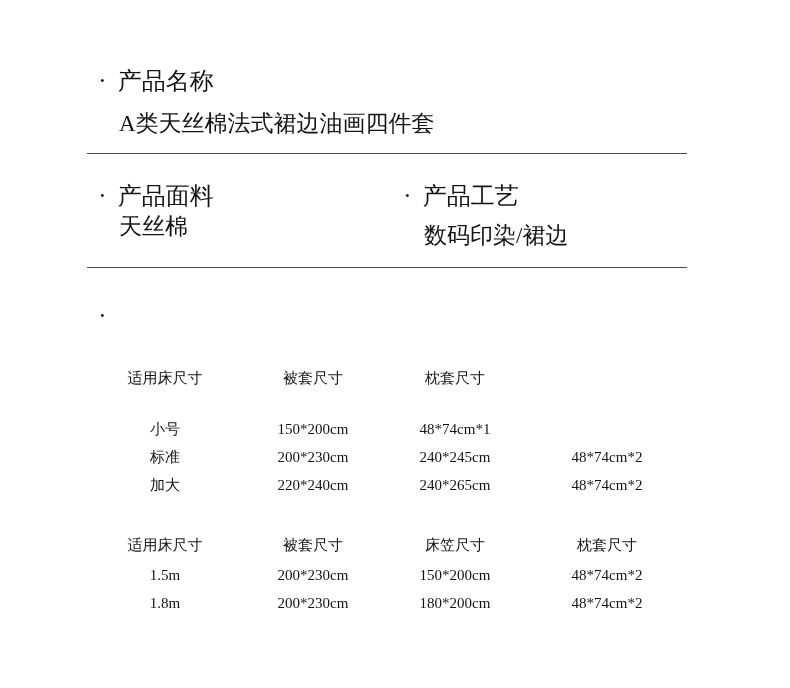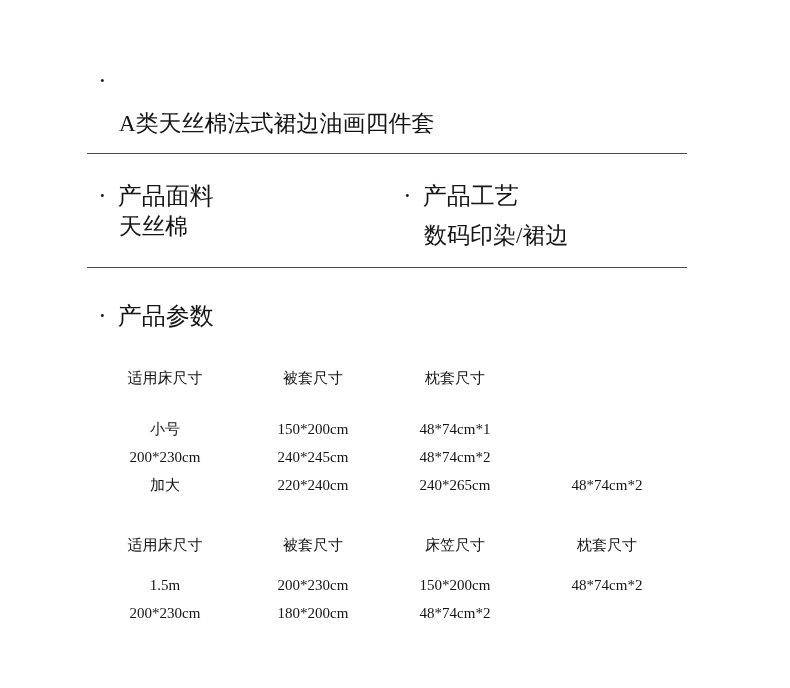--- a/index.html
+++ b/index.html
@@ -43,63 +43,64 @@
   .trow {
     display: grid;
     grid-template-columns: 150px 146px 138px 166px;
     line-height: 28px;
   }
   .trow .cell {
     text-align: center;
     white-space: nowrap;
   }
   .tbody-gap-1 { margin-top: 23px; }
-  .tbody-gap-2 { margin-top: 12px; }
+  .tbody-gap-2 { margin-top: 2px; }
 </style>
 </head>
 <body>
 
 <div class="abs heading" style="left:98px; top:66px;">
   <span class="bullet">·</span>
+  <span>产品名称</span>
 </div>
 <div class="abs value-text" style="left:119px; top:109px;">A类天丝棉法式裙边油画四件套</div>
 
 <div class="abs divider" style="top:153px;"></div>
 
 <div class="abs heading" style="left:98px; top:181px;">
   <span class="bullet">·</span>
   <span>产品面料</span>
 </div>
 <div class="abs heading" style="left:403px; top:181px;">
   <span class="bullet">·</span>
   <span>产品工艺</span>
 </div>
 <div class="abs value-text" style="left:119px; top:212px;">天丝棉</div>
 <div class="abs value-text" style="left:424px; top:221px;">数码印染/裙边</div>
 
 <div class="abs divider" style="top:267px;"></div>
 
 <div class="abs heading" style="left:98px; top:301px;">
   <span class="bullet">·</span>
-  <span>产品参数</span>
 </div>
 
 <div class="abs ptable" style="top:364px;">
   <div class="trow">
     <div class="cell">适用床尺寸</div>
     <div class="cell">被套尺寸</div>
     <div class="cell">枕套尺寸</div>
   </div>
   <div class="tbody-gap-1">
     <div class="trow">
       <div class="cell">小号</div>
       <div class="cell">150*200cm</div>
       <div class="cell">48*74cm*1</div>
     </div>
     <div class="trow">
+      <div class="cell">标准</div>
       <div class="cell">200*230cm</div>
       <div class="cell">240*245cm</div>
       <div class="cell">48*74cm*2</div>
     </div>
     <div class="trow">
       <div class="cell">加大</div>
       <div class="cell">220*240cm</div>
       <div class="cell">240*265cm</div>
       <div class="cell">48*74cm*2</div>
     </div>
@@ -114,18 +115,19 @@
     <div class="cell">枕套尺寸</div>
   </div>
   <div class="tbody-gap-2">
     <div class="trow">
       <div class="cell">1.5m</div>
       <div class="cell">200*230cm</div>
       <div class="cell">150*200cm</div>
       <div class="cell">48*74cm*2</div>
     </div>
     <div class="trow">
+      <div class="cell">1.8m</div>
       <div class="cell">200*230cm</div>
       <div class="cell">180*200cm</div>
       <div class="cell">48*74cm*2</div>
     </div>
   </div>
 </div>
 
 </body></html>

